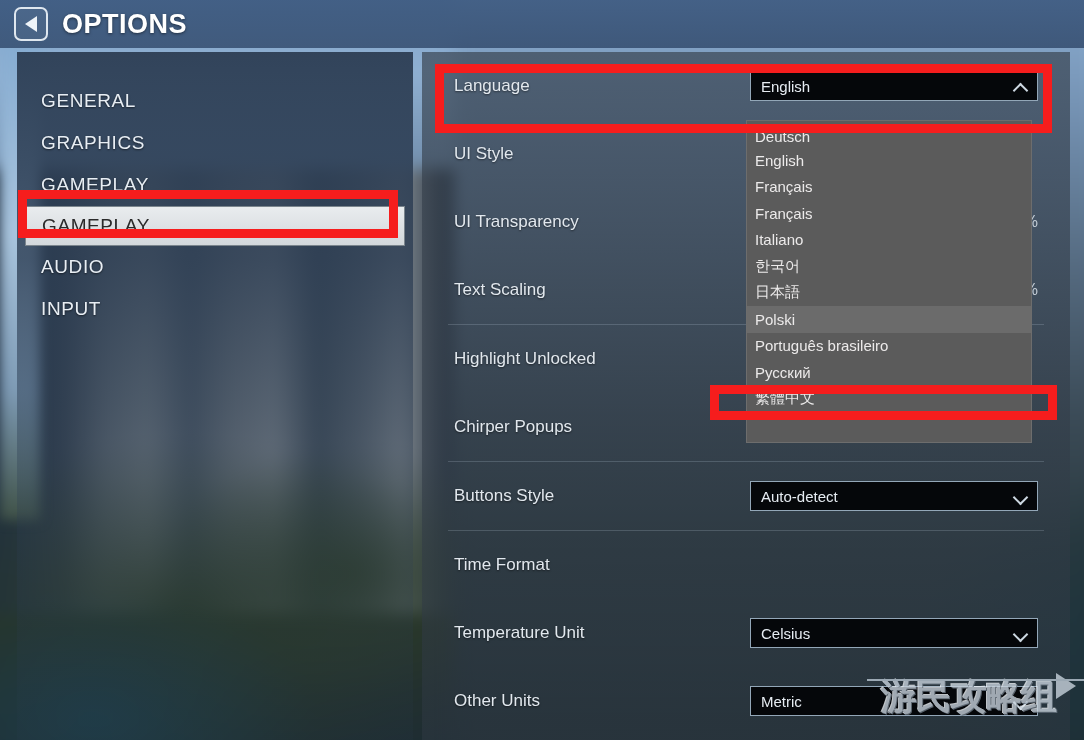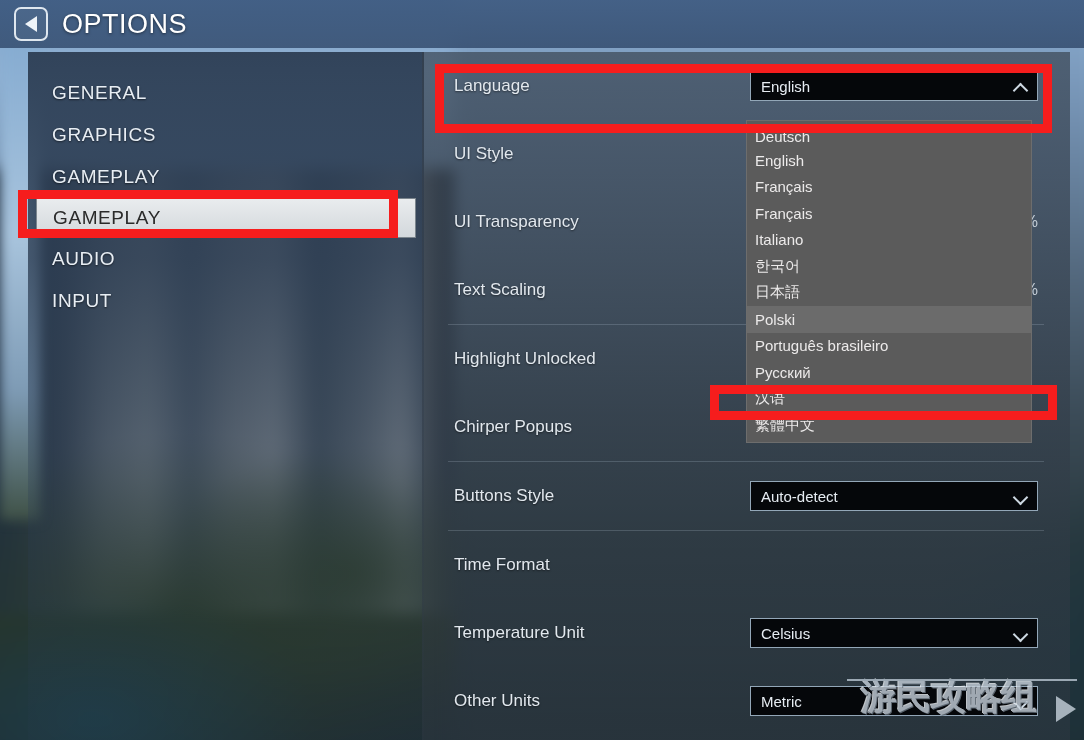--- a/index.html
+++ b/index.html
@@ -57,29 +57,29 @@
     width:34px; height:34px; border:2px solid #dfe7ef; border-radius:7px;
     display:flex; align-items:center; justify-content:center;
     background:rgba(255,255,255,.05); cursor:pointer;
   }
   #back-btn .tri{
     width:0;height:0;
     border-top:8px solid transparent; border-bottom:8px solid transparent;
     border-right:12px solid #eef3f8;
   }
   #page-title{
-    color:#fff; font-size:27px; font-weight:normal; letter-spacing:.5px;
+    color:#fff; font-size:27px; font-weight:bold; letter-spacing:.5px;
     text-shadow:0 1px 3px rgba(0,0,0,.5);
   }
 
   
   #left-panel{
-    position:absolute; left:28px; top:52px; width:396px; height:688px;
+    position:absolute; left:17px; top:52px; width:396px; height:688px;
     background:linear-gradient(180deg, rgba(44,61,83,.94) 0%, rgba(44,61,83,.80) 30%, rgba(44,61,83,.30) 62%, rgba(44,61,83,.10) 100%);
-    padding-top:20px;
+    padding-top:28px;
   }
   .menu-item{
     height:42px; display:flex; align-items:center;
     padding-left:24px; color:#e8eef4; font-size:19px; letter-spacing:.6px;
     cursor:pointer; text-shadow:0 1px 2px rgba(0,0,0,.55);
   }
   .menu-item.active{
     background:linear-gradient(180deg,#e9ecee,#d3d8dc);
     color:#2a2a2a; text-shadow:none;
     margin:0 8px 0 8px; padding-left:16px;
@@ -132,21 +132,21 @@
   
   .redbox{ position:absolute; border:9px solid #f61d1d; z-index:60; pointer-events:none; }
   #red-lang     { left:435px; top:64px;  width:617px; height:69px; }
   #red-iface    { left:18px;  top:190px; width:380px; height:48px; }
   #red-chinese  { left:710px; top:385px; width:347px; height:35px; }
 
   
   #watermark{
     position:absolute; right:8px; bottom:18px; z-index:55;
     opacity:.80; pointer-events:none;
-    display:flex; align-items:flex-end; gap:20px;
+    display:flex; align-items:flex-start; gap:0;
   }
   #watermark .wm-text{
     font-family:"DejaVu Sans", sans-serif;
     font-size:36px; font-weight:bold; letter-spacing:-1px;
     color:#c7d2dc;
     text-shadow:1px 1px 0 #6e7a86, -1px -1px 0 #eef3f7;
     transform:skewX(-6px);
   }
   #watermark .wm-arrow{
     width:0;height:0;
@@ -286,23 +286,20 @@
   <div class="opt hl">
       <span>Polski</span>
     </div>
   <div class="opt">
       <span>Português brasileiro</span>
     </div>
   <div class="opt">
       <span>Русский</span>
     </div>
   <div class="opt">
-      <span>汉语</span>
-    </div>
-  <div class="opt">
       <span>繁體中文</span>
     </div>
 </div>
 
 <div class="redbox" id="red-lang"></div>
 <div class="redbox" id="red-iface"></div>
 <div class="redbox" id="red-chinese"></div>
 
 <div id="watermark">
   <span class="wm-line"></span>

